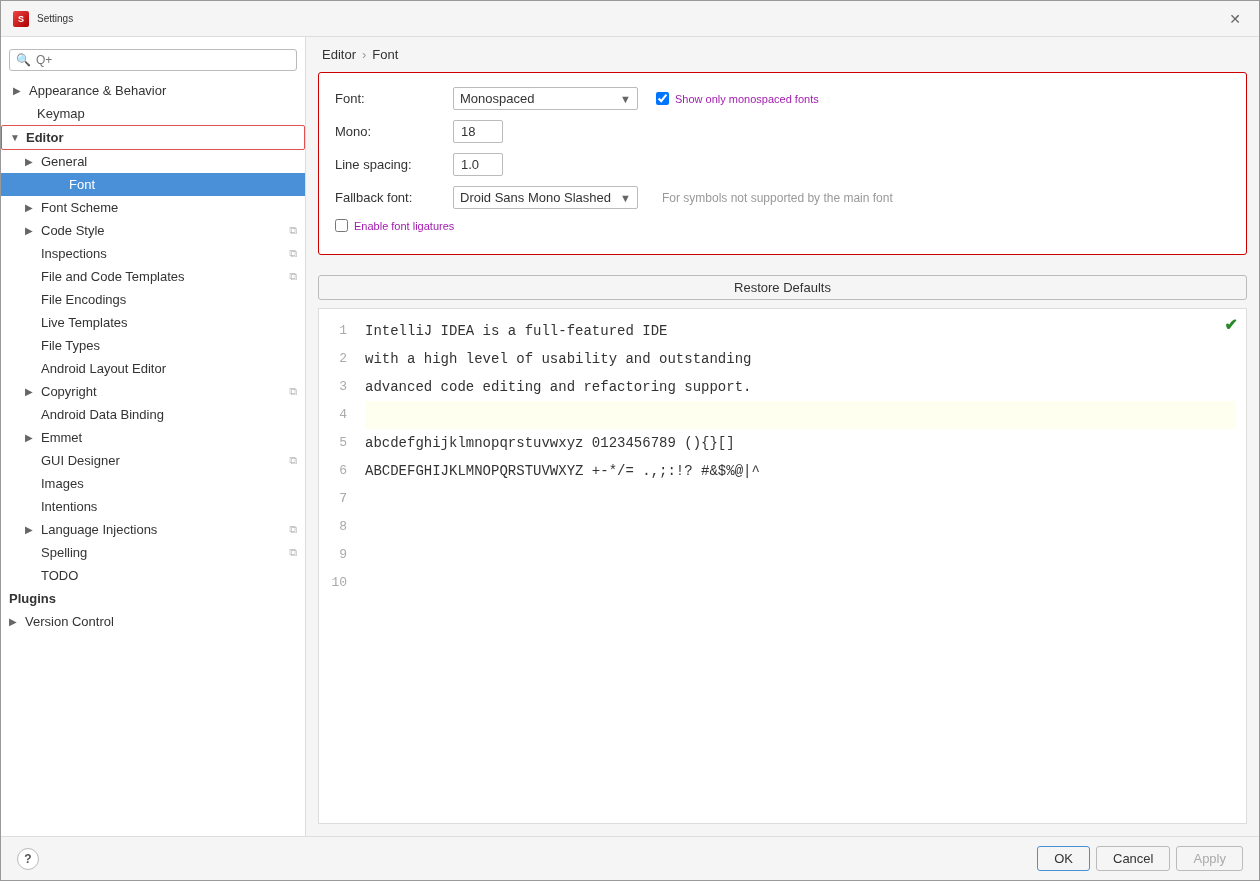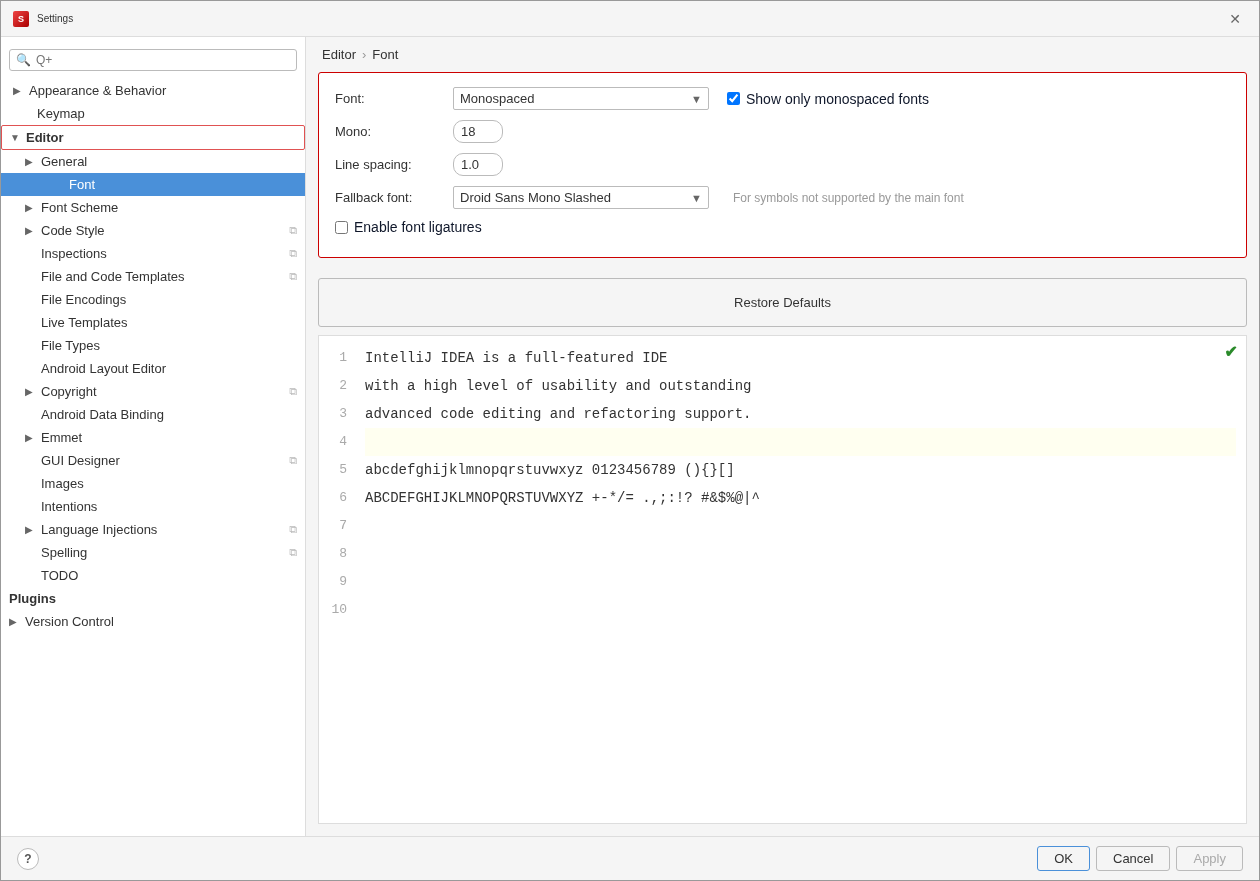--- a/index.html
+++ b/index.html
@@ -140,54 +140,54 @@
       margin-bottom: 10px;
       gap: 18px;
     }
     .form-label {
       color: #333;
       font-size: 13px;
       min-width: 100px;
     }
     .form-input {
       border: 1px solid #bbb;
-      border-radius: 10px;
+      border-radius: 2px;
       padding: 3px 7px;
       font-size: 13px;
       background: #fff;
       color: #333;
       outline: none;
     }
     .font-dropdown {
-      width: 256px;
+      width: 185px;
       display: flex;
       align-items: center;
       border: 1px solid #bbb;
       border-radius: 2px;
       background: #fff;
       padding: 3px 6px;
       cursor: pointer;
       justify-content: space-between;
     }
     .font-dropdown-text { font-size: 13px; color: #333; }
     .font-dropdown-arrow { color: #666; font-size: 11px; }
     .checkbox-row {
       display: flex;
       align-items: center;
       gap: 6px;
       margin-bottom: 8px;
     }
     .checkbox-row input[type=checkbox] { cursor: pointer; }
-    .checkbox-label { font-size: 14px; color: #0f172a; }
+    .checkbox-label { font-size: 11px; color: #a21caf; }
     .hint-text { color: #999; font-size: 12px; margin-left: 6px; }
     .restore-btn {
       border: 1px solid #bbb;
       background: #f5f5f5;
       border-radius: 3px;
-      padding: 16px 14px;
+      padding: 4px 14px;
       font-size: 13px;
       cursor: pointer;
       color: #333;
       margin: 8px 12px 0 12px;
     }
     .preview-area {
       margin: 8px 12px 12px 12px;
       background: #fff;
       border: 1px solid #ddd;
       flex: 1;

